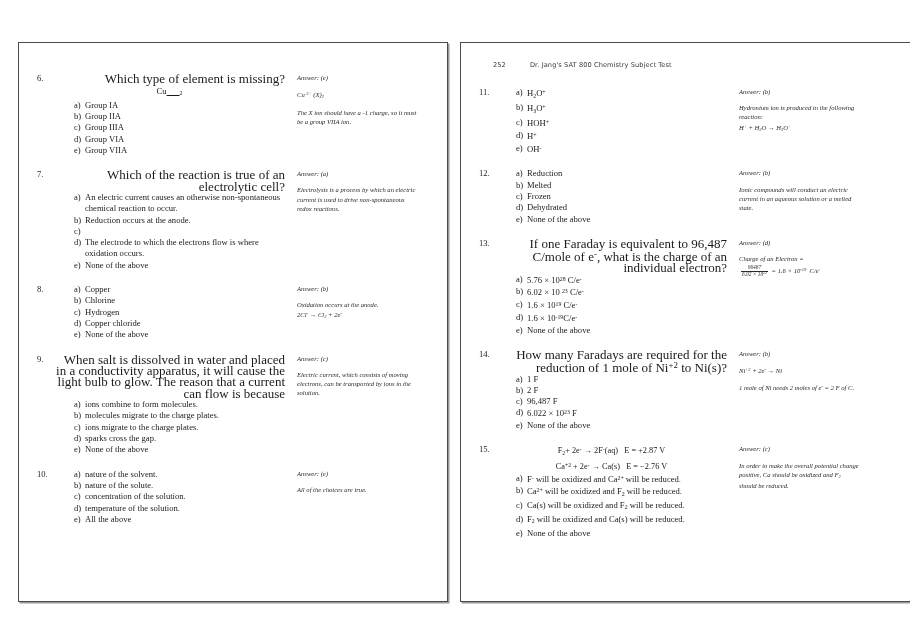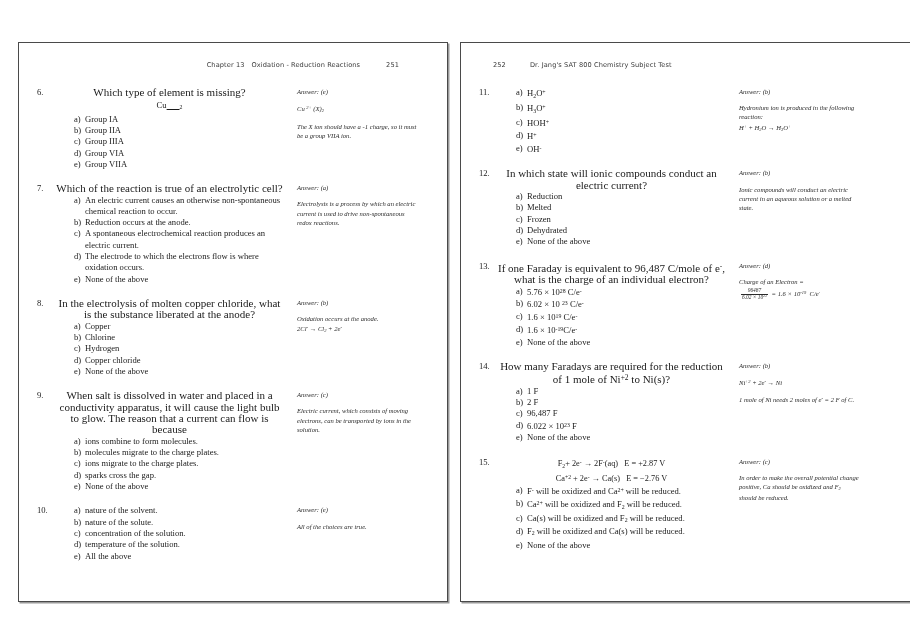--- a/index.html
+++ b/index.html
@@ -90,23 +90,23 @@
     text-align: left;
     font-size: 8.6px;
     line-height: 11.4px;
     padding-left: 4px;
     box-sizing: border-box;
   }
   .qbody {
     flex: 1 1 auto;
   }
   .qstem {
-    font-size: 11px;
+    font-size: 13px;
     line-height: 11.4px;
-    text-align: center;
+    text-align: right;
   }
   .qcenter {
     text-align: center;
     font-size: 8.6px;
     line-height: 12px;
     margin-top: 1px;
   }
   .eqline {
     text-align: center;
     font-size: 8.3px;
@@ -169,23 +169,20 @@
   .nowrap { white-space: nowrap; }
 </style>
 </head>
 <body>
 
 <div class="spread">
 
   <div class="page page-left">
     <div class="page-inner">
 
-      <div class="runhead runhead-right">
-        <span class="chap">Chapter 13</span><span class="ttl">Oxidation - Reduction Reactions</span><span class="pgno">251</span>
-      </div>
 
       <div class="qlist">
 
         <div class="qblock">
           <div class="qmain">
             <div class="qnum">6.</div>
             <div class="qbody">
               <div class="qstem">Which type of element is missing?</div>
               <div class="qcenter">Cu<span style="text-decoration:underline">&nbsp;&nbsp;&nbsp;&nbsp;&nbsp;&nbsp;</span><sub>2</sub></div>
               <ul class="choices">
@@ -228,21 +225,20 @@
                 <li class="choice">
                     <span class="clabel">a)</span>
                     <span class="ctext">An electric current causes an otherwise non-spontaneous chemical reaction to occur.</span>
                   </li>
                 <li class="choice">
                     <span class="clabel">b)</span>
                     <span class="ctext">Reduction occurs at the anode.</span>
                   </li>
                 <li class="choice">
                     <span class="clabel">c)</span>
-                    <span class="ctext">A spontaneous electrochemical reaction produces an electric current.</span>
                   </li>
                 <li class="choice">
                     <span class="clabel">d)</span>
                     <span class="ctext">The electrode to which the electrons flow is where oxidation occurs.</span>
                   </li>
                 <li class="choice">
                     <span class="clabel">e)</span>
                     <span class="ctext">None of the above</span>
                   </li>
               </ul>
@@ -251,21 +247,20 @@
           <div class="ansbox">
             <div class="anslabel">Answer: (a)</div>
             <div>Electrolysis is a process by which an electric current is used to drive non-spontaneous redox reactions.</div>
           </div>
         </div>
 
         <div class="qblock">
           <div class="qmain">
             <div class="qnum">8.</div>
             <div class="qbody">
-              <div class="qstem">In the electrolysis of molten copper chloride, what is the substance liberated at the anode?</div>
               <ul class="choices">
                 <li class="choice">
                     <span class="clabel">a)</span>
                     <span class="ctext">Copper</span>
                   </li>
                 <li class="choice">
                     <span class="clabel">b)</span>
                     <span class="ctext">Chlorine</span>
                   </li>
                 <li class="choice">
@@ -404,21 +399,20 @@
             <div class="anslabel">Answer: (b)</div>
             <div>Hydronium ion is produced in the following reaction:</div>
             <div>H<sup>+</sup> + H<sub>2</sub>O → H<sub>3</sub>O<sup>+</sup></div>
           </div>
         </div>
 
         <div class="qblock">
           <div class="qmain">
             <div class="qnum">12.</div>
             <div class="qbody">
-              <div class="qstem">In which state will ionic compounds conduct an electric current?</div>
               <ul class="choices">
                 <li class="choice">
                     <span class="clabel">a)</span>
                     <span class="ctext">Reduction</span>
                   </li>
                 <li class="choice">
                     <span class="clabel">b)</span>
                     <span class="ctext">Melted</span>
                   </li>
                 <li class="choice">

